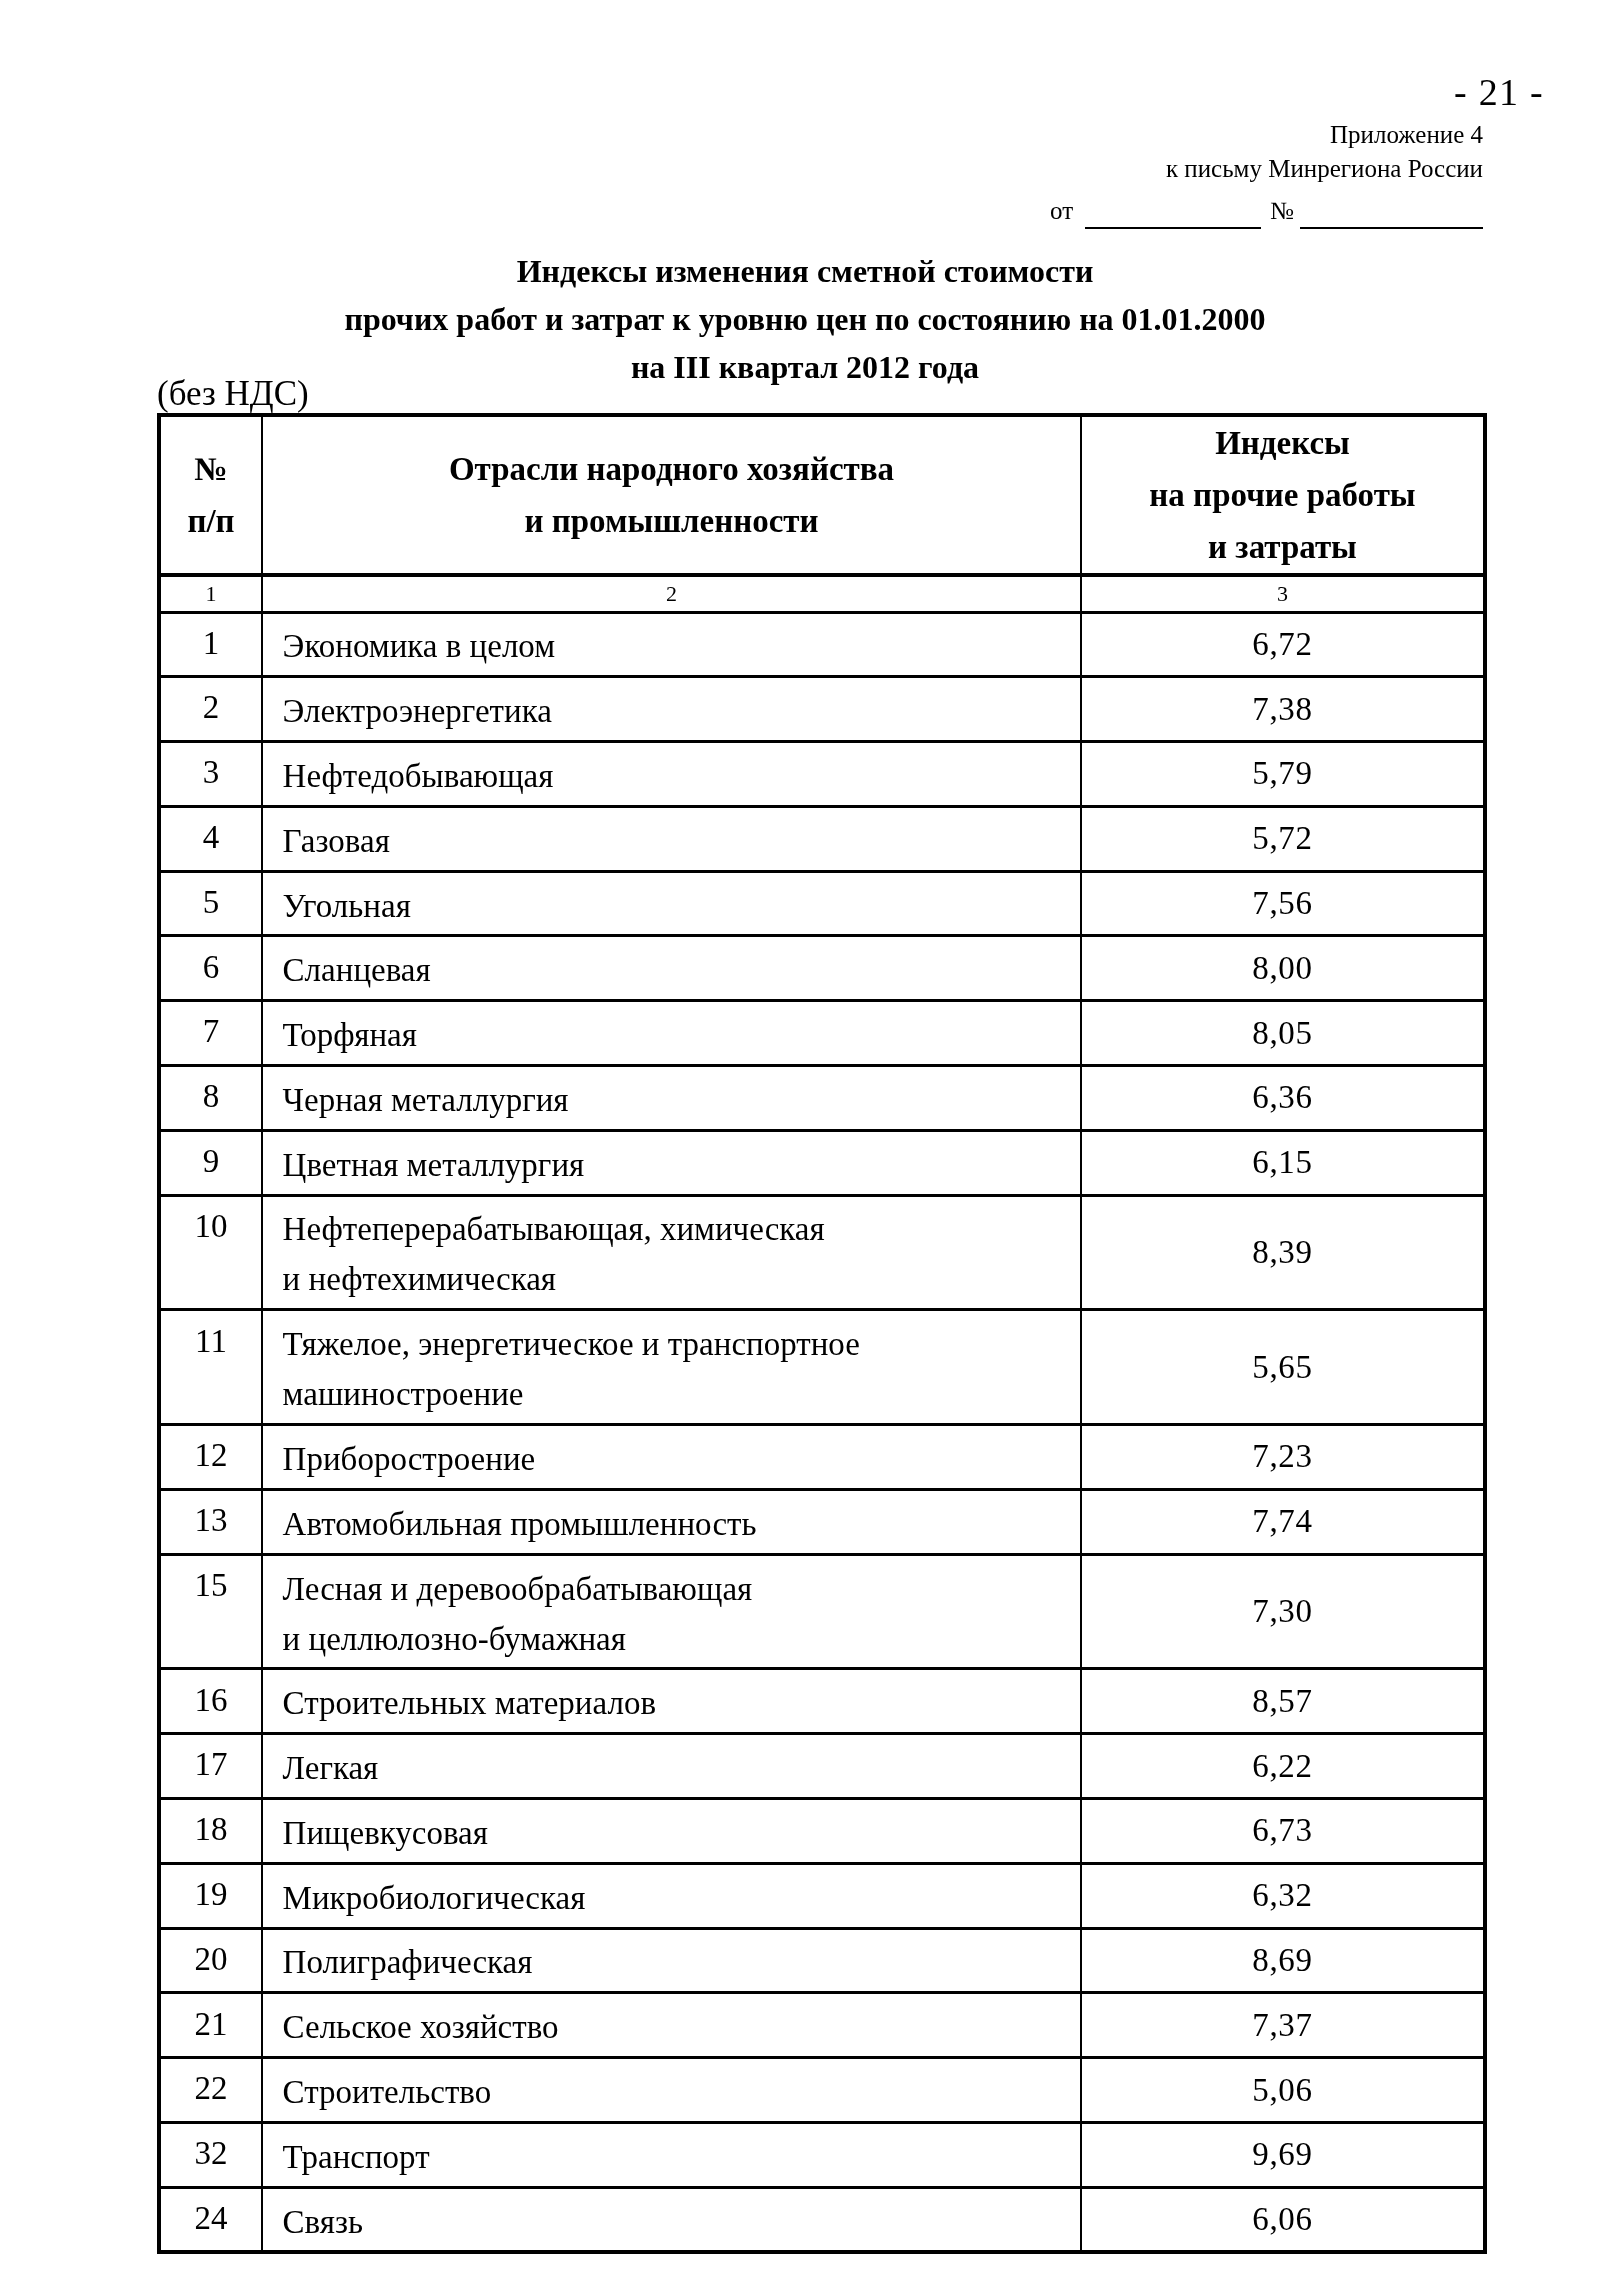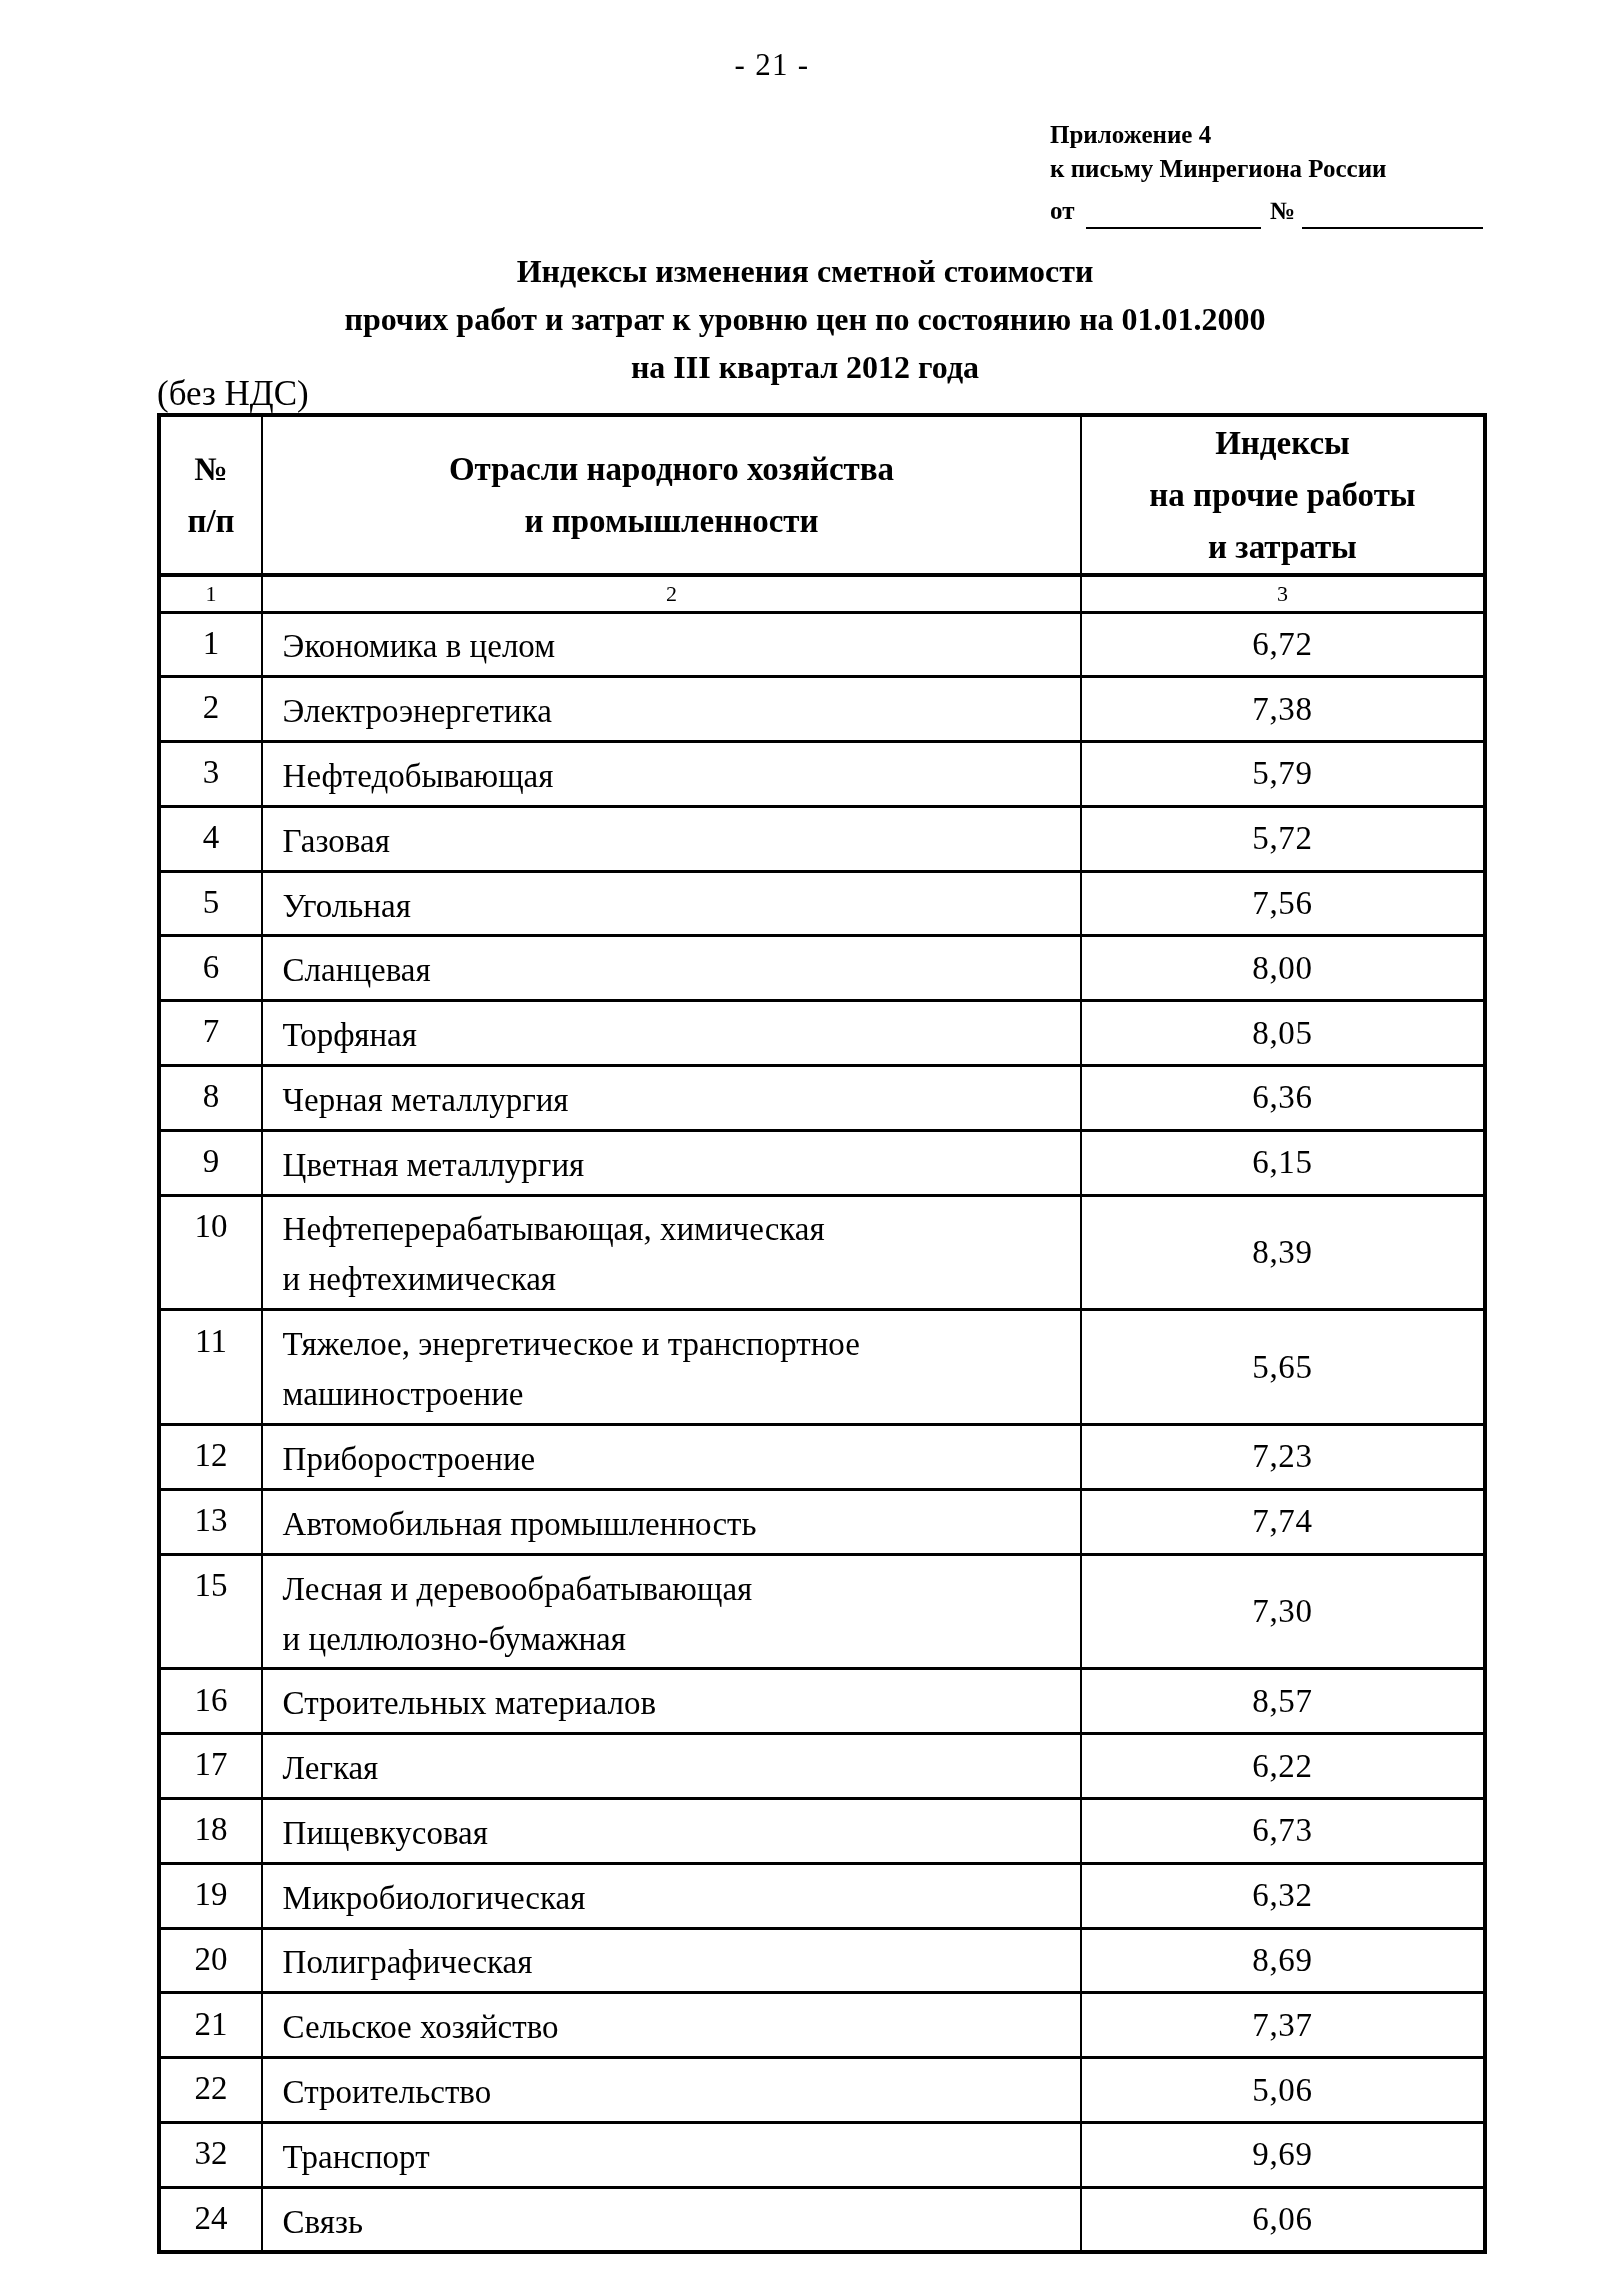--- a/index.html
+++ b/index.html
@@ -10,37 +10,36 @@
     height: 2295px;
     margin: 0 auto;
     background: #ffffff;
     color: #000;
     font-family: "Liberation Serif", "DejaVu Serif", serif;
     overflow: hidden;
   }
 
   .page-number {
     position: absolute;
-    top: 47px;
+    top: 70px;
     left: 0;
     width: 1544px;
-    text-align: center;
-    font-size: 31px;
+    text-align: right;
+    font-size: 38px;
     letter-spacing: 1.3px;
   }
 
   .annotation {
     position: absolute;
     top: 118px;
     left: 1050px;
     width: 433px;
     font-size: 25px;
     line-height: 34px;
-    text-align: left;
-    font-weight: bold;
+    text-align: right;
   }
   .ot-line {
     display: flex;
     align-items: flex-end;
     justify-content: flex-start;
     margin-top: 8px;
     font-size: 25px;
   }
   .ot-line .lbl { padding-bottom: 1.3px; }
   .blank {

